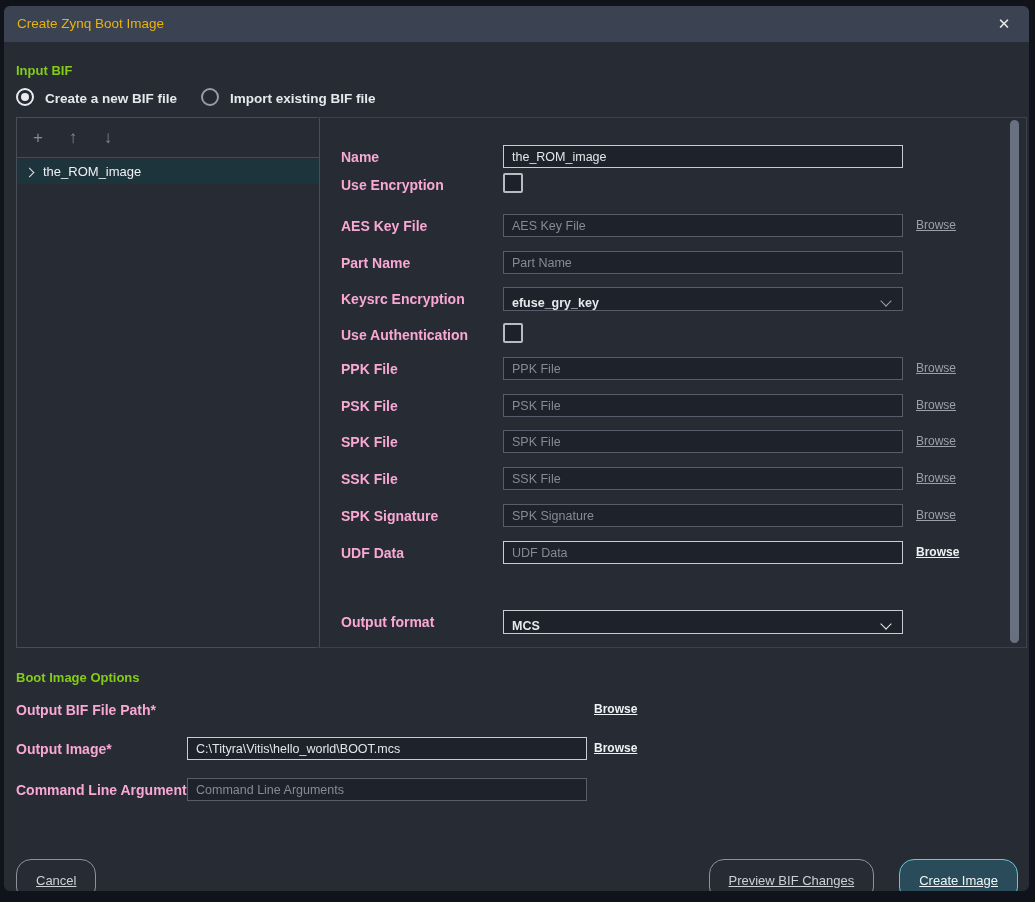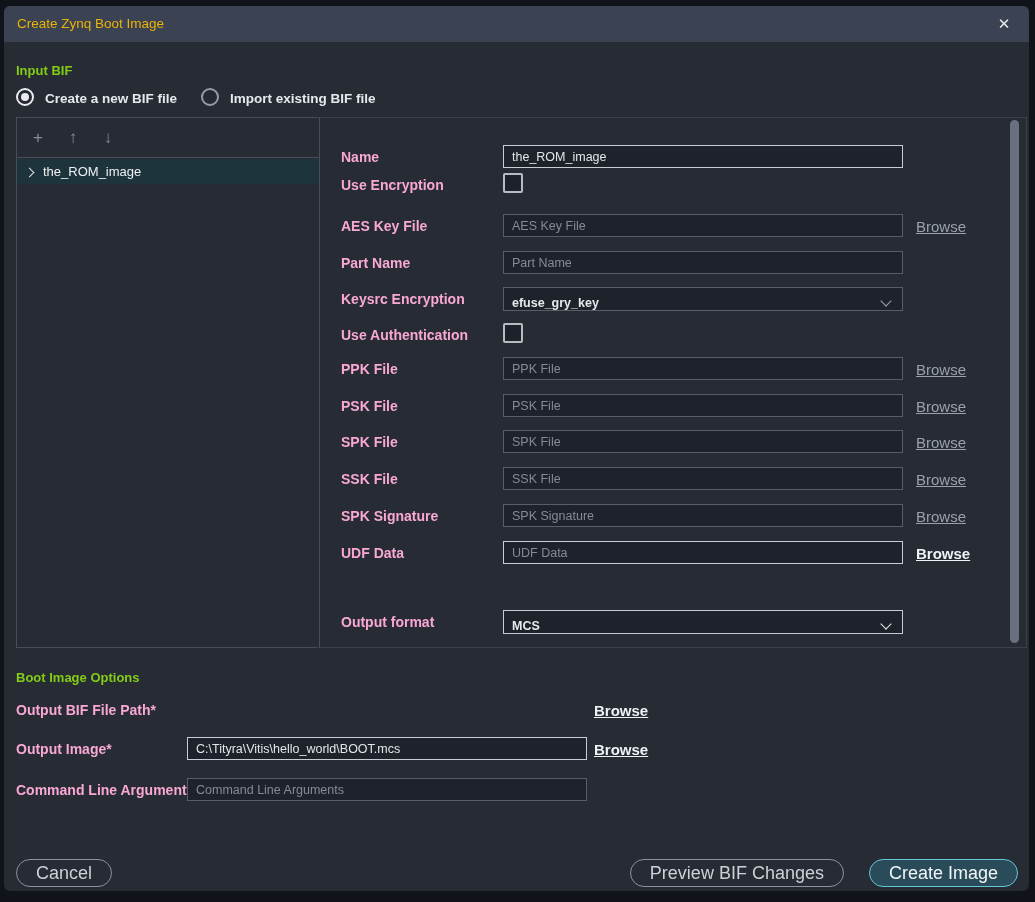--- a/index.html
+++ b/index.html
@@ -49,32 +49,32 @@
   .bright { border-color:#c9ccd2 !important; }
   .checkbox { position:absolute; left:187px; top:0; width:20px; height:20px; background:#1d212a;
               border:2px solid #b7bcc3; border-radius:2px; cursor:pointer; }
   .fselect { position:absolute; left:187px; top:0; width:400px; height:24px; background:#1e222b;
              border:1px solid #575d69; display:flex; align-items:center; justify-content:space-between;
              padding:8px 12px 0 8px; cursor:pointer; }
   .fselect .val { font-size:12.5px; font-weight:700; color:#e6e9ec; }
   .chev-down { width:8px; height:8px; border-right:1.6px solid #9aa0aa; border-bottom:1.6px solid #9aa0aa;
                transform:rotate(45deg); margin-top:-4px; }
   .chev-bright { border-color:#e9ebee; }
-  .browse { position:absolute; left:600px; top:4px; font-size:15px; color:#9ba1ab; text-decoration:underline; cursor:pointer; }
+  .browse { position:absolute; left:600px; top:4px; font-size:12px; color:#9ba1ab; text-decoration:underline; cursor:pointer; }
   .browse-bright { color:#eff2f5; font-weight:700; }
 
   
   .brow { position:absolute; left:0; width:100%; height:24px; }
   .brow .flabel { left:12px; }
   .brow .tinput { left:183px; }
   .brow .browse { left:590px; }
 
   
-  .btn { height:28px; line-height:26px; border-radius:15px; border:1px solid #8d939c; background:transparent;
-         color:#ccd1d7; font-size:18px; padding:0 19px; font-family:"Liberation Sans",sans-serif; cursor:pointer; }
+  .btn { height:43px; line-height:26px; border-radius:15px; border:1px solid #8d939c; background:transparent;
+         color:#ccd1d7; font-size:13px; padding:0 19px; font-family:"Liberation Sans",sans-serif; cursor:pointer;text-decoration:underline; }
   .btn-cancel { position:absolute; left:12px; top:853px; }
   .btn-group { position:absolute; right:11px; top:853px; display:flex; gap:25px; }
   .btn-primary { background:#2a4b59; border:1.5px solid #63c7d6; color:#f0f6f8; }
 </style>
 </head>
 <body>
 
 <div class="dialog">
 
   <div class="titlebar">

